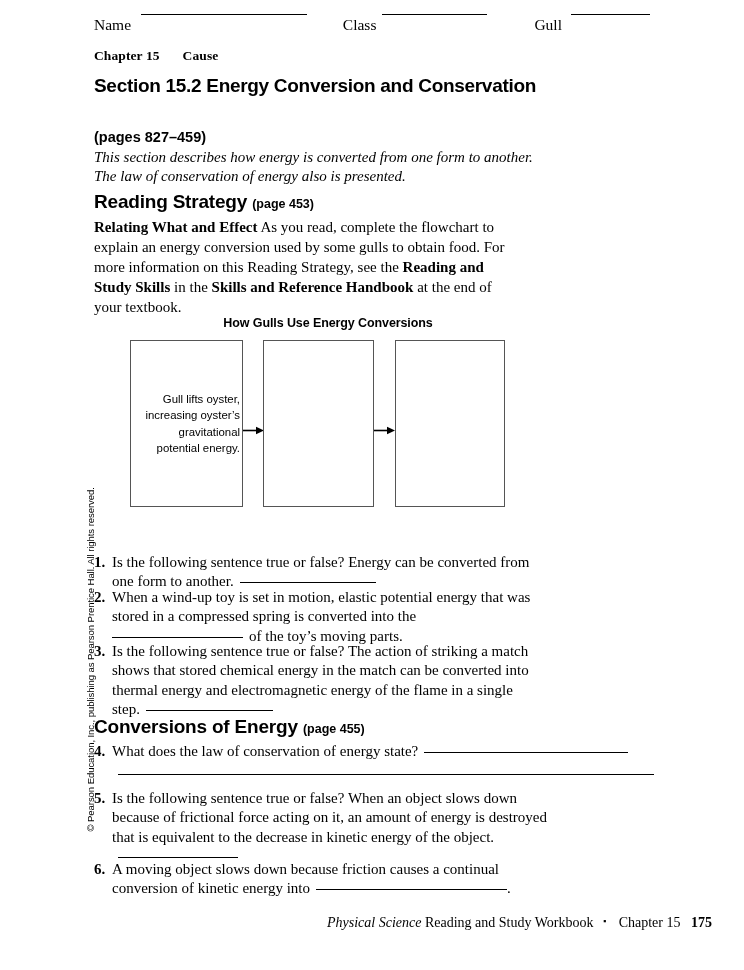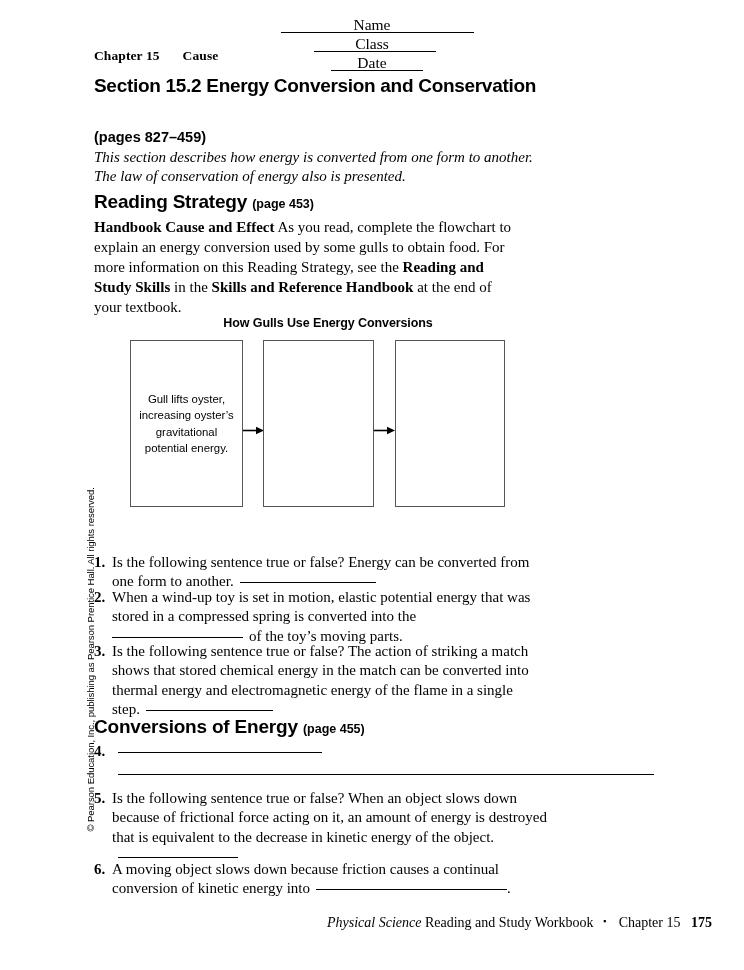--- a/index.html
+++ b/index.html
@@ -22,23 +22,22 @@
   }
 
   
   .header-row {
     position: absolute;
     left: 94px;
     top: 16px;
     width: 556px;
     height: 22px;
     display: flex;
-    align-items: center;
+    align-items: flex-start;
     font-size: 15.5px;
-    flex-direction: column;
   }
   .hdr-label { white-space: nowrap; }
   .rule {
     border-bottom: 1px solid #000;
     height: 0;
     display: inline-block;
     position: relative;
     top: -2px;
   }
   .rule-name  { width: 193px; margin-left: 10px; }
@@ -140,21 +139,21 @@
     align-items: center;
     justify-content: center;
   }
   #flow-box-1 { left: 130px; width: 113px; }
   #flow-box-2 { left: 263px; width: 111px; }
   #flow-box-3 { left: 395px; width: 110px; }
   .flow-box-text {
     font-family: "Liberation Sans", sans-serif;
     font-size: 11.4px;
     line-height: 1.42;
-    text-align: center;
+    text-align: right;
     padding: 0 2px;
   }
   .flow-arrow {
     position: absolute;
     top: 421px;
     height: 9px;
     width: 22px;
   }
   #flow-arrow-1 { left: 243px; }
   #flow-arrow-2 { left: 374px; }
@@ -238,41 +237,41 @@
 
 <div class="page">
 
   <div class="header-row">
     <span class="hdr-label">Name</span>
     <span class="rule rule-name"></span>
     <span class="gap-class"></span>
     <span class="hdr-label">Class</span>
     <span class="rule rule-class"></span>
     <span class="gap-date"></span>
-    <span class="hdr-label">Date</span>
+    <span class="hdr-label">Gull</span>
     <span class="rule rule-date"></span>
   </div>
 
   <div class="chapter-line">
     <span>Chapter 15</span>
     <span class="chap-sep"></span>
     <span>Cause</span>
   </div>
 
   <div class="section-title">Section 15.2 Energy Conversion and Conservation</div>
   <div class="pages-ref">(pages 827–459)</div>
   <div class="section-desc">This section describes how energy is converted from one form to another. The law of conservation of energy also is presented.</div>
 
   <div class="head" id="head-reading-strategy">
     <span>Reading Strategy</span>
     <span class="page-note">(page 453)</span>
   </div>
 
   <div class="body-par">
-    <b>Handbook Cause and Effect</b><span>  As you read, complete the flowchart to explain an energy conversion used by some gulls to obtain food. For more information on this Reading Strategy, see the </span><b>Reading and Study Skills</b><span> in the </span><b>Skills and Reference Handbook</b><span> at the end of your textbook.</span>
+    <b>Relating What and Effect</b><span>  As you read, complete the flowchart to explain an energy conversion used by some gulls to obtain food. For more information on this Reading Strategy, see the </span><b>Reading and Study Skills</b><span> in the </span><b>Skills and Reference Handbook</b><span> at the end of your textbook.</span>
   </div>
 
   <div class="flow-title">How Gulls Use Energy Conversions</div>
 
   <div class="flow-box" id="flow-box-1">
     <div class="flow-box-text">Gull lifts oyster, increasing oyster’s gravitational potential energy.</div>
   </div>
 
   <div class="flow-arrow" id="flow-arrow-1">
     <svg width="22" height="9" viewBox="0 0 22 9">
@@ -312,21 +311,21 @@
     <span class="q-text"><span>Is the following sentence true or false? The action of striking a match shows that stored chemical energy in the match can be converted into thermal energy and electromagnetic energy of the flame in a single step.</span><span class="blank blank-q3"></span></span>
   </div>
 
   <div class="head" id="head-conservation">
     <span>Conversions of Energy</span>
     <span class="page-note">(page 455)</span>
   </div>
 
   <div class="q" id="q4">
     <span class="q-num">4.</span>
-    <span class="q-text"><span class="blank blank-q4"></span></span>
+    <span class="q-text"><span>What does the law of conservation of energy state?</span><span class="blank blank-q4"></span></span>
   </div>
   <div class="q4-extra-rule"></div>
 
   <div class="q" id="q5">
     <span class="q-num">5.</span>
     <span class="q-text"><span>Is the following sentence true or false? When an object slows down because of frictional force acting on it, an amount of energy is destroyed that is equivalent to the decrease in kinetic energy of the object.</span><span class="blank blank-q5"></span></span>
   </div>
 
   <div class="q" id="q6">
     <span class="q-num">6.</span>

